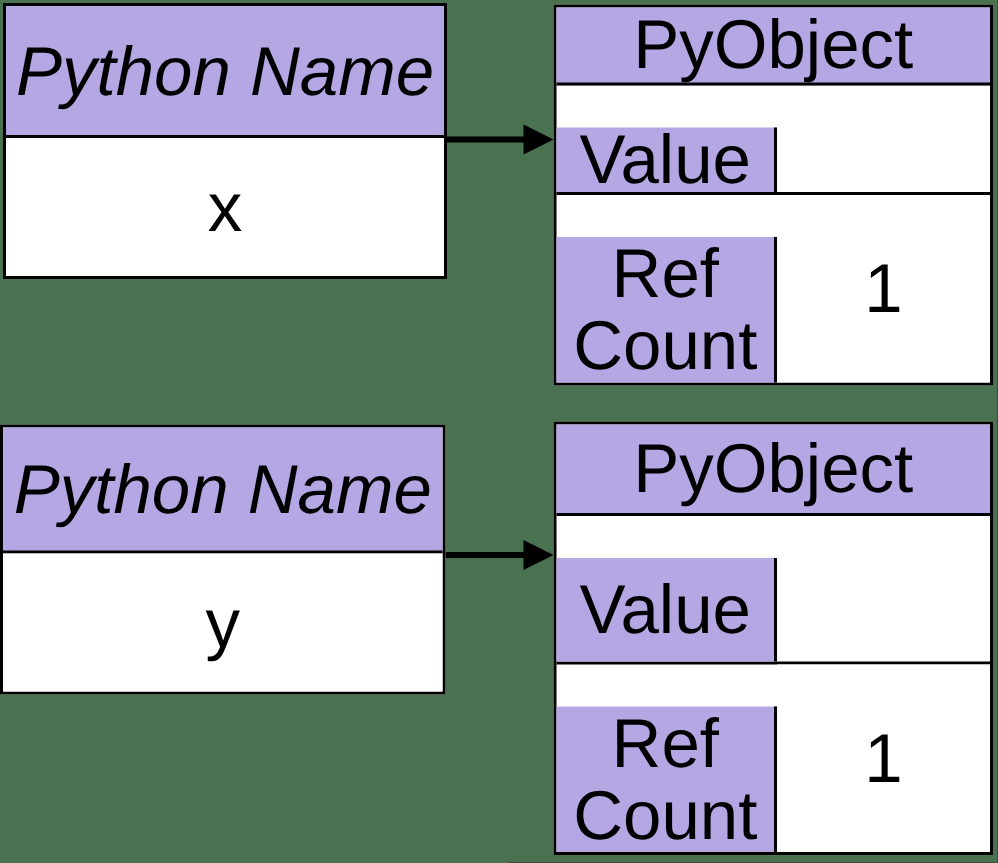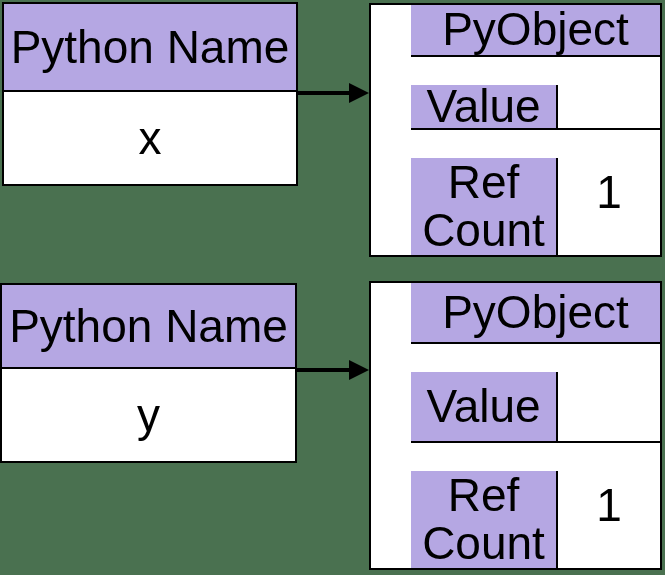--- a/index.html
+++ b/index.html
@@ -31,34 +31,34 @@
   .name-box {
     position: absolute;
     border: 2px solid var(--ink);
     background: var(--white);
     display: flex;
     flex-direction: column;
   }
   .name-box .hdr {
     background: var(--purple);
     border-bottom: 2px solid var(--ink);
+    font-style: italic;
   }
   .name-box .bdy { flex: 1; background: var(--white); }
   #name-box-top { left: 2px; top: 2px; width: 296px; height: 184px; }
   #name-box-top .hdr { height: 88px; }
   #name-box-bottom { left: 0px; top: 283px; width: 297px; height: 180px; }
   #name-box-bottom .hdr { height: 84px; }
   
   .pyo-table {
     position: absolute;
     border: 2px solid var(--ink);
     background: var(--white);
     display: flex;
     flex-direction: column;
-    padding-left: 40px;
   }
   .pyo-title {
     background: var(--purple);
     border-bottom: 2px solid var(--ink);
   }
   .pyo-row { display: flex; }
   .pyo-row .lbl {
     width: 147px;
     background: var(--purple);
     border-right: 2px solid var(--ink);

